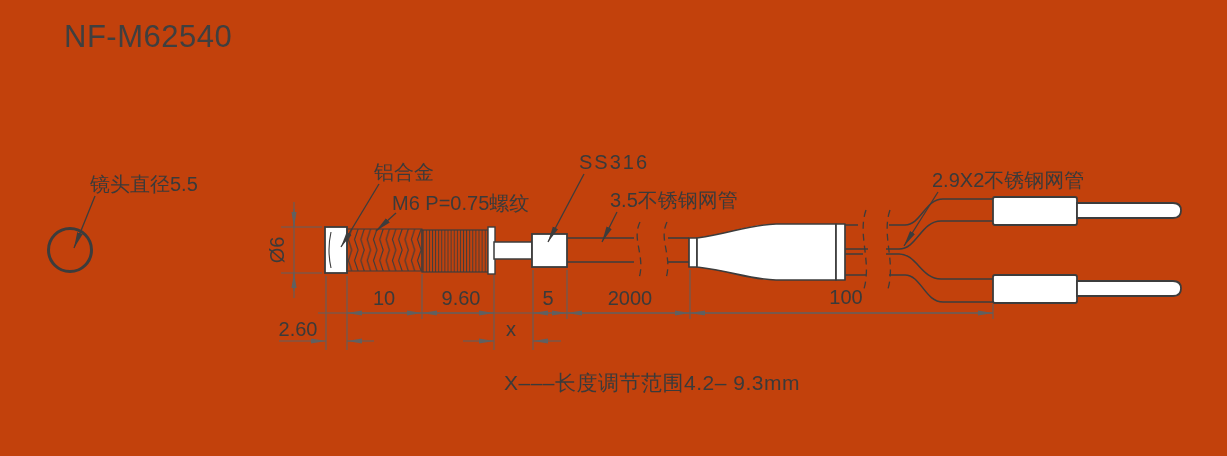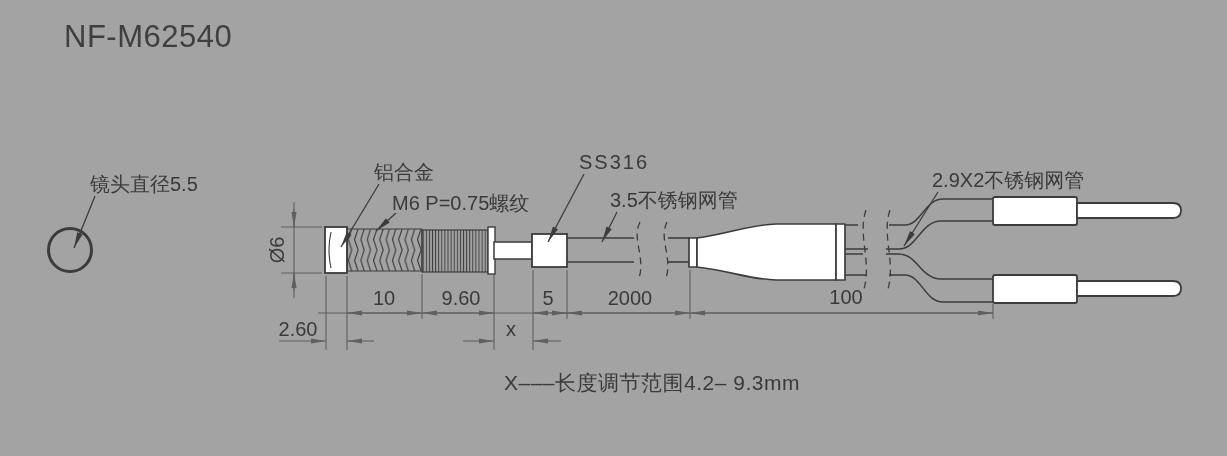--- a/index.html
+++ b/index.html
@@ -1,19 +1,19 @@
 <!DOCTYPE html>
 <html><head>
 <meta charset="utf-8">
 <style>
   html,body{margin:0;padding:0;background:#ffffff;}
   .stage{
     position:relative;
     width:1227px;height:456px;
-    background:#a3a3a3;
+    background:#c2410c;
     font-family:"Liberation Sans", sans-serif;
     overflow:hidden;
   }
   svg text{
     font-family:"Liberation Sans", sans-serif;
     fill:#3a3a3a;
   }
   .title-text{font-size:31px;fill:#3f3f3f;letter-spacing:0.5px;}
   .lbl{font-size:20px;}
   .dim-txt{font-size:20px;}

